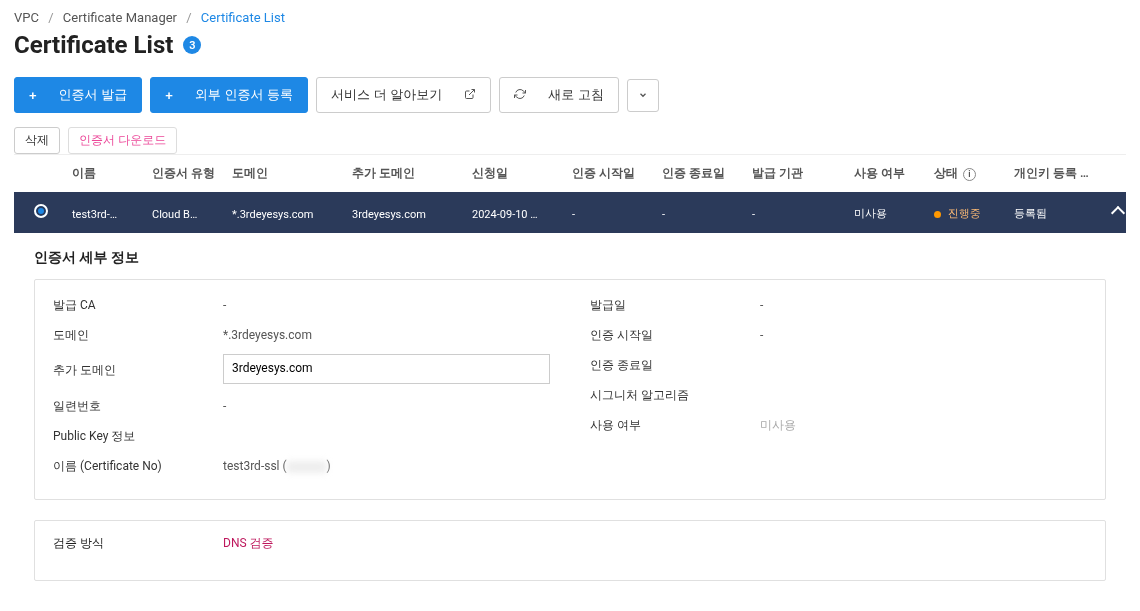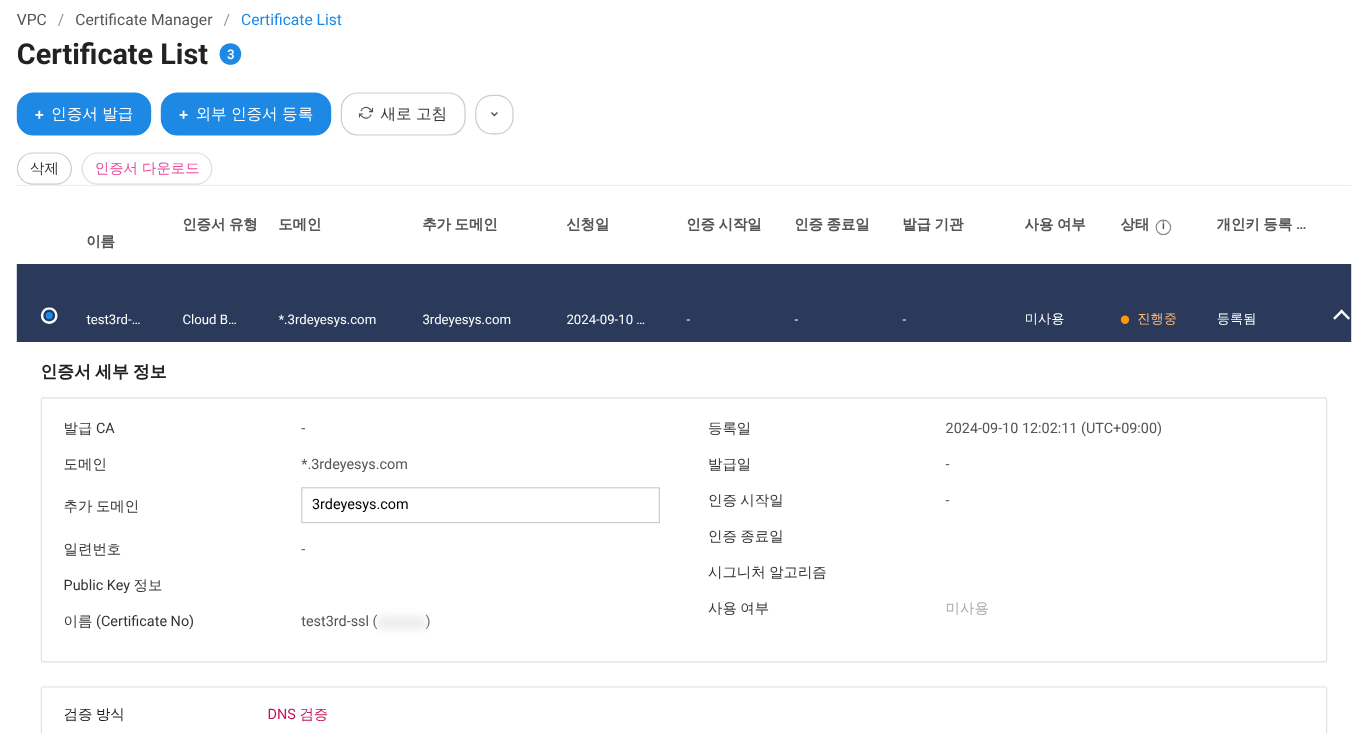--- a/index.html
+++ b/index.html
@@ -12,38 +12,38 @@
     .breadcrumb span.sep { margin: 0 6px; color: #999; }
     .breadcrumb .current { color: #1e88e5; }
 
     
     .title-row { display: flex; align-items: center; gap: 10px; margin-bottom: 18px; }
     .title-row h1 { font-size: 24px; font-weight: 700; }
     .badge-count { background: #1e88e5; color: #fff; border-radius: 50%; width: 18px; height: 18px; display: inline-flex; align-items: center; justify-content: center; font-size: 11px; font-weight: 600; }
 
     
     .toolbar { display: flex; align-items: center; gap: 8px; margin-bottom: 14px; }
-    .btn { display: inline-flex; align-items: center; gap: 6px; padding: 8px 14px; border-radius: 14px; font-size: 13px; cursor: pointer; border: 1px solid transparent; background: #fff; white-space: nowrap; }
+    .btn { display: inline-flex; align-items: center; gap: 22px; padding: 8px 14px; border-radius: 3px; font-size: 13px; cursor: pointer; border: 1px solid transparent; background: #fff; white-space: nowrap; }
     .btn-primary { background: #1e88e5; color: #fff; border-color: #1e88e5; }
     .btn-outline { background: #fff; border-color: #ccc; color: #333; }
     .btn-icon { padding: 8px 10px; }
     .btn-small { padding: 4px 10px; font-size: 12px; }
     .btn-disabled { color: #ec4899; border-color: #ddd; cursor: default; }
 
     .icon-plus::before { content: "+"; font-weight: 700; }
     .icon-external { display: inline-block; }
     .icon-refresh { display: inline-block; }
 
     .toolbar2 { display: flex; gap: 8px; }
 
     
     .table-header { display: flex; align-items: center; padding: 10px 14px; border-top: 1px solid #eee; font-size: 12px; color: #555; font-weight: 600; gap: 0; }
     .table-header .col, .table-row .col { padding: 0 6px; overflow: hidden; text-overflow: ellipsis; white-space: nowrap; }
     .col-radio { width: 38px; flex-shrink: 0; }
-    .col-name { width: 80px; flex-shrink: 0; margin-top: 28px; }
+    .col-name { width: 80px; flex-shrink: 0; }
     .col-type { width: 80px; flex-shrink: 0; }
     .col-domain { width: 120px; flex-shrink: 0; }
     .col-extra { width: 120px; flex-shrink: 0; }
     .col-date { width: 100px; flex-shrink: 0; }
     .col-start { width: 90px; flex-shrink: 0; }
     .col-end { width: 90px; flex-shrink: 0; }
     .col-issuer { width: 90px; flex-shrink: 0; }
     .col-spacer { flex: 1; }
     .col-usage { width: 80px; flex-shrink: 0; }
     .col-status { width: 80px; flex-shrink: 0; }
@@ -59,21 +59,21 @@
     .dot-orange { background: #ff9800; }
     .status-orange { color: #fdba74; }
     .chevron-up { display: inline-block; width: 10px; height: 10px; border-left: 2px solid #fff; border-top: 2px solid #fff; transform: rotate(45deg); margin-top: 4px; }
 
     
     .detail { padding: 16px 20px; }
     .section-title { font-size: 14px; font-weight: 700; margin-bottom: 12px; }
     .detail-box { border: 1px solid #e0e0e0; border-radius: 2px; padding: 14px 18px; margin-bottom: 20px; }
     .detail-grid { display: flex; gap: 40px; }
     .detail-grid .left, .detail-grid .right { flex: 1; }
-    .detail-row { display: flex; align-items: center; margin-bottom: 8px; min-height: 22px; gap: 28px; }
+    .detail-row { display: flex; align-items: center; margin-bottom: 8px; min-height: 22px; }
     .detail-row .label { width: 170px; font-size: 12px; color: #333; flex-shrink: 0; }
     .detail-row .value { font-size: 12px; color: #555; flex: 1; }
     .detail-row .value-muted { color: #aaa; }
     .detail-textarea { width: 100%; max-width: 360px; border: 1px solid #ccc; padding: 6px 8px; font-size: 12px; height: 30px; resize: none; font-family: inherit; }
 
     
     .verify-row { display: flex; margin-bottom: 14px; }
     .verify-row .label { width: 170px; font-size: 12px; }
     .verify-row .value { font-size: 12px; color: #be185d; }
 
@@ -98,20 +98,30 @@
   </div>
 
   <div class="toolbar">
     <button class="btn btn-primary">
       <span class="icon-plus"></span>
       <span>인증서 발급</span>
     </button>
     <button class="btn btn-primary">
       <span class="icon-plus"></span>
       <span>외부 인증서 등록</span>
+    </button>
+    <button class="btn btn-outline">
+      <span>서비스 더 알아보기</span>
+      <span class="icon-external">
+        <svg width="12" height="12" viewBox="0 0 24 24" fill="none" stroke="#555" stroke-width="2">
+            <path d="M18 13v6a2 2 0 0 1-2 2H5a2 2 0 0 1-2-2V8a2 2 0 0 1 2-2h6"></path>
+            <polyline points="15 3 21 3 21 9"></polyline>
+            <line x1="10" y1="14" x2="21" y2="3"></line>
+          </svg>
+      </span>
     </button>
     <button class="btn btn-outline">
       <span class="icon-refresh">
         <svg width="12" height="12" viewBox="0 0 24 24" fill="none" stroke="#555" stroke-width="2">
             <polyline points="23 4 23 10 17 10"></polyline>
             <polyline points="1 20 1 14 7 14"></polyline>
             <path d="M3.51 9a9 9 0 0 1 14.85-3.36L23 10M1 14l4.64 4.36A9 9 0 0 0 20.49 15"></path>
           </svg>
       </span>
       <span>새로 고침</span>
@@ -201,24 +211,20 @@
               <div class="label">Public Key 정보</div>
               <div class="value"></div>
             </div>
           <div class="detail-row">
               <div class="label">이름 (Certificate No)</div>
               <div class="value"><span>test3rd-ssl (</span><span class="mask-blur"></span><span>)</span></div>
             </div>
         </div>
         <div class="right">
           <div class="detail-row">
-              <div class="label">등록일</div>
-              <div class="value">2024-09-10 12:02:11 (UTC+09:00)</div>
-            </div>
-          <div class="detail-row">
               <div class="label">발급일</div>
               <div class="value">-</div>
             </div>
           <div class="detail-row">
               <div class="label">인증 시작일</div>
               <div class="value">-</div>
             </div>
           <div class="detail-row">
               <div class="label">인증 종료일</div>
               <div class="value"></div>

